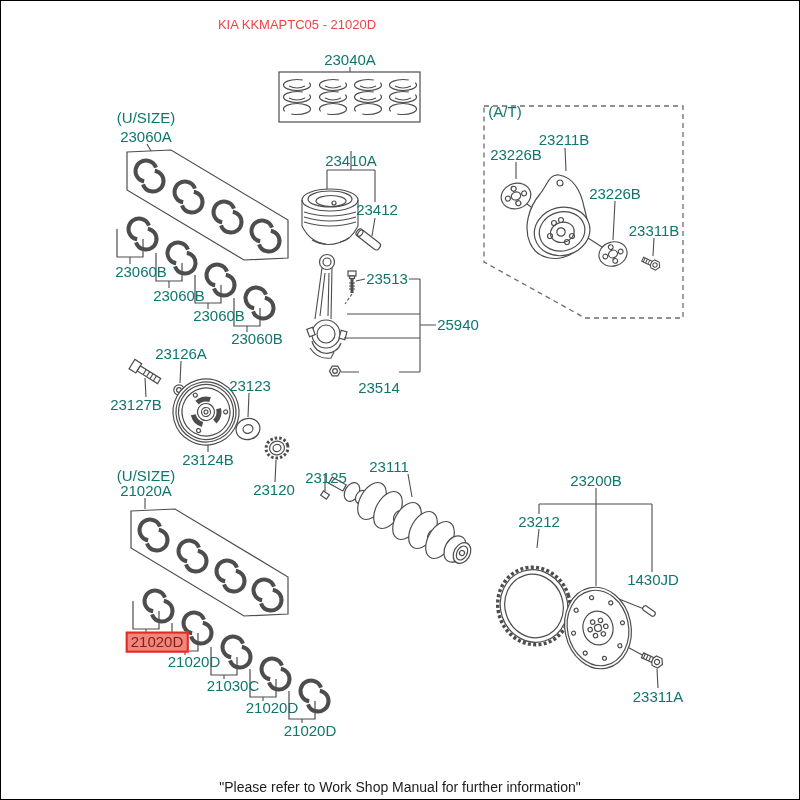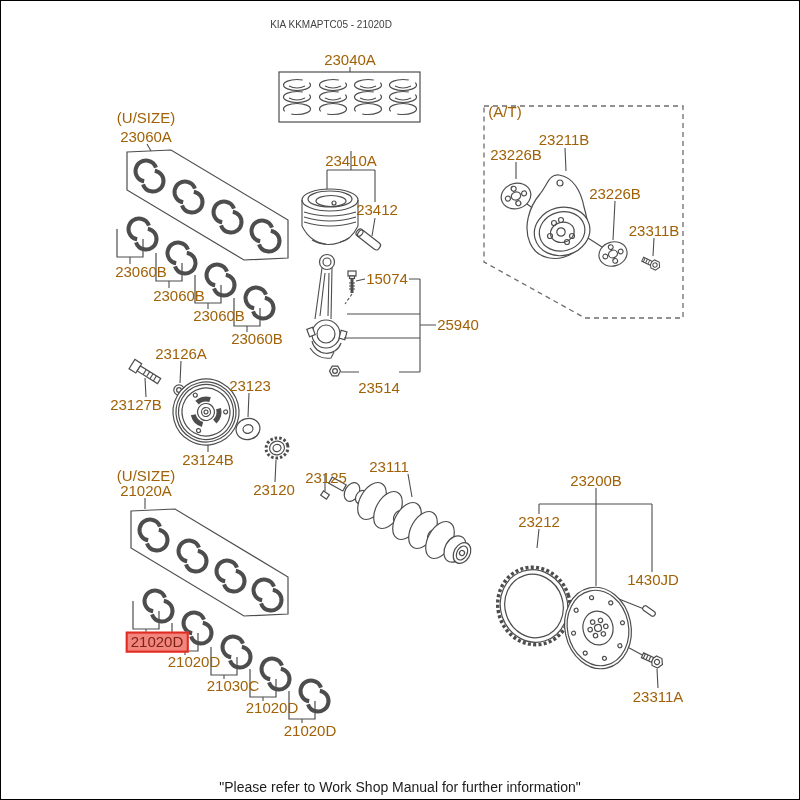--- a/index.html
+++ b/index.html
@@ -1,22 +1,22 @@
 <!DOCTYPE html>
 <html><head>
 <meta charset="utf-8">
 <style>
   html,body{margin:0;padding:0;background:#fff;}
   #stage{position:relative;width:800px;height:800px;background:#fff;overflow:hidden;
          font-family:"Liberation Sans",sans-serif;color:#262626;}
   #frame{position:absolute;inset:0;border:1px solid #000;pointer-events:none;}
   svg{position:absolute;left:0;top:0;}
   .lbl{position:absolute;transform:translate(-50%,-50%);font-size:15px;line-height:1.05;
-       white-space:nowrap;color:#a16207;}
-  .title{position:absolute;transform:translate(-50%,-50%);font-size:10px;color:#404040;margin-left:34px;}
+       white-space:nowrap;color:#0f766e;}
+  .title{position:absolute;transform:translate(-50%,-50%);font-size:13px;color:#ef4444;}
   .footer{position:absolute;transform:translate(-50%,-50%);font-size:14px;color:#1d1d1d;}
   .hl{background:#f2857c;border:2px solid #e02d23;color:#7c241c;padding:0 3px 1px 3px;}
   .ln{stroke:#4d4d4d;stroke-width:1.1;fill:none;}
   .pt{stroke:#4d4d4d;stroke-width:1.2;fill:#fff;}
   .ptn{stroke:#4d4d4d;stroke-width:1.2;fill:none;}
 </style>
 </head>
 <body>
 
 <div id="stage">
@@ -287,21 +287,21 @@
   </g>
 </svg>
 
 <span class="title" style="left:297px;top:24px">KIA KKMAPTC05 - 21020D</span>
 
 <span class="lbl" style="left:350px;top:60px">23040A</span>
 <span class="lbl" style="left:146px;top:118px">(U/SIZE)</span>
 <span class="lbl" style="left:146px;top:137px">23060A</span>
 <span class="lbl" style="left:351px;top:161px">23410A</span>
 <span class="lbl" style="left:377px;top:210px">23412</span>
-<span class="lbl" style="left:387px;top:279px">15074</span>
+<span class="lbl" style="left:387px;top:279px">23513</span>
 <span class="lbl" style="left:458px;top:325px">25940</span>
 <span class="lbl" style="left:379px;top:388px">23514</span>
 <span class="lbl" style="left:141px;top:272px">23060B</span>
 <span class="lbl" style="left:179px;top:296px">23060B</span>
 <span class="lbl" style="left:219px;top:316px">23060B</span>
 <span class="lbl" style="left:257px;top:339px">23060B</span>
 <span class="lbl" style="left:505px;top:112px">(A/T)</span>
 <span class="lbl" style="left:516px;top:155px">23226B</span>
 <span class="lbl" style="left:564px;top:140px">23211B</span>
 <span class="lbl" style="left:615px;top:194px">23226B</span>

